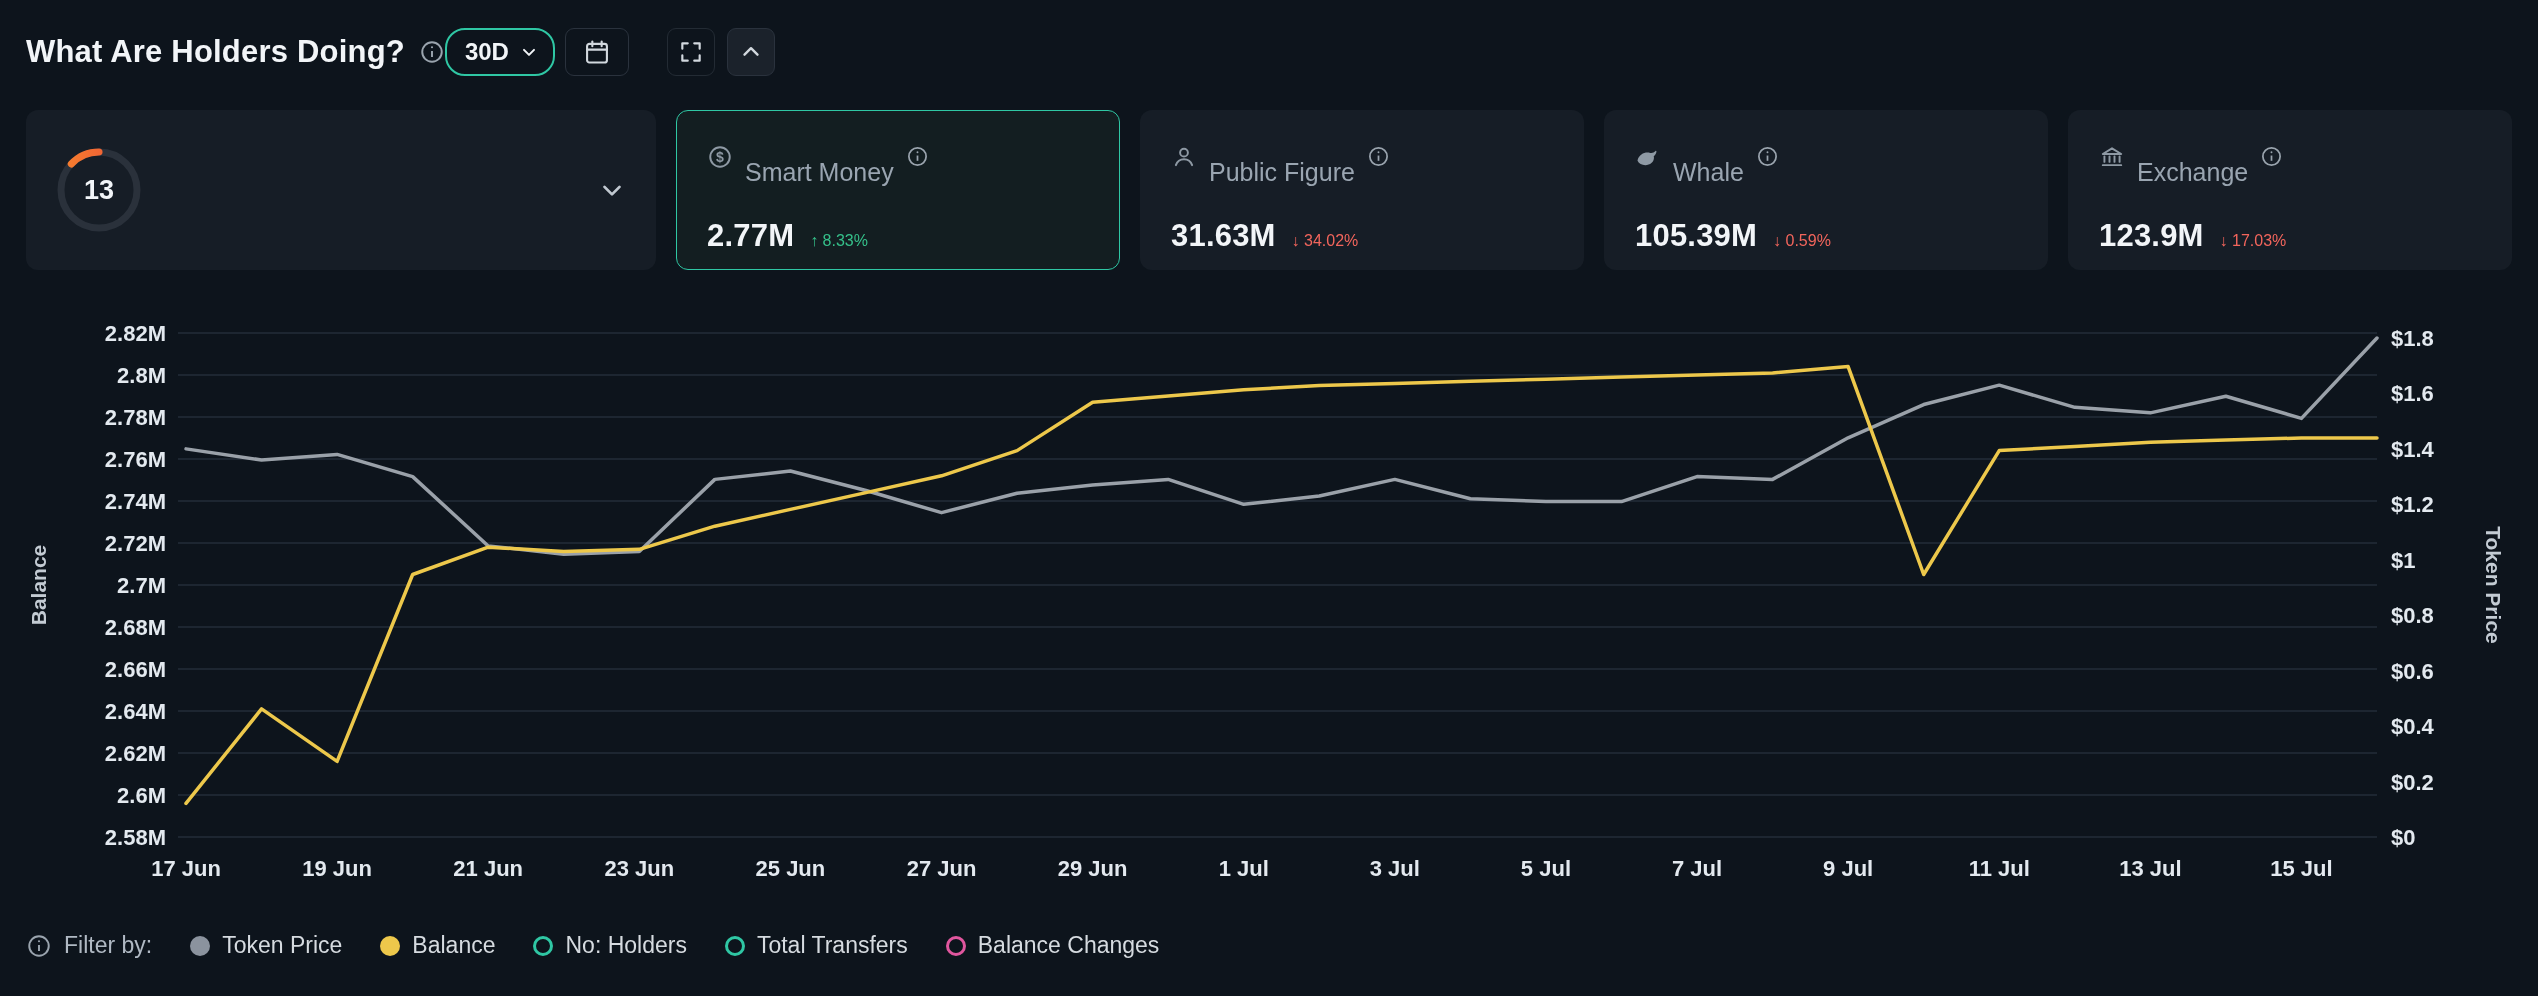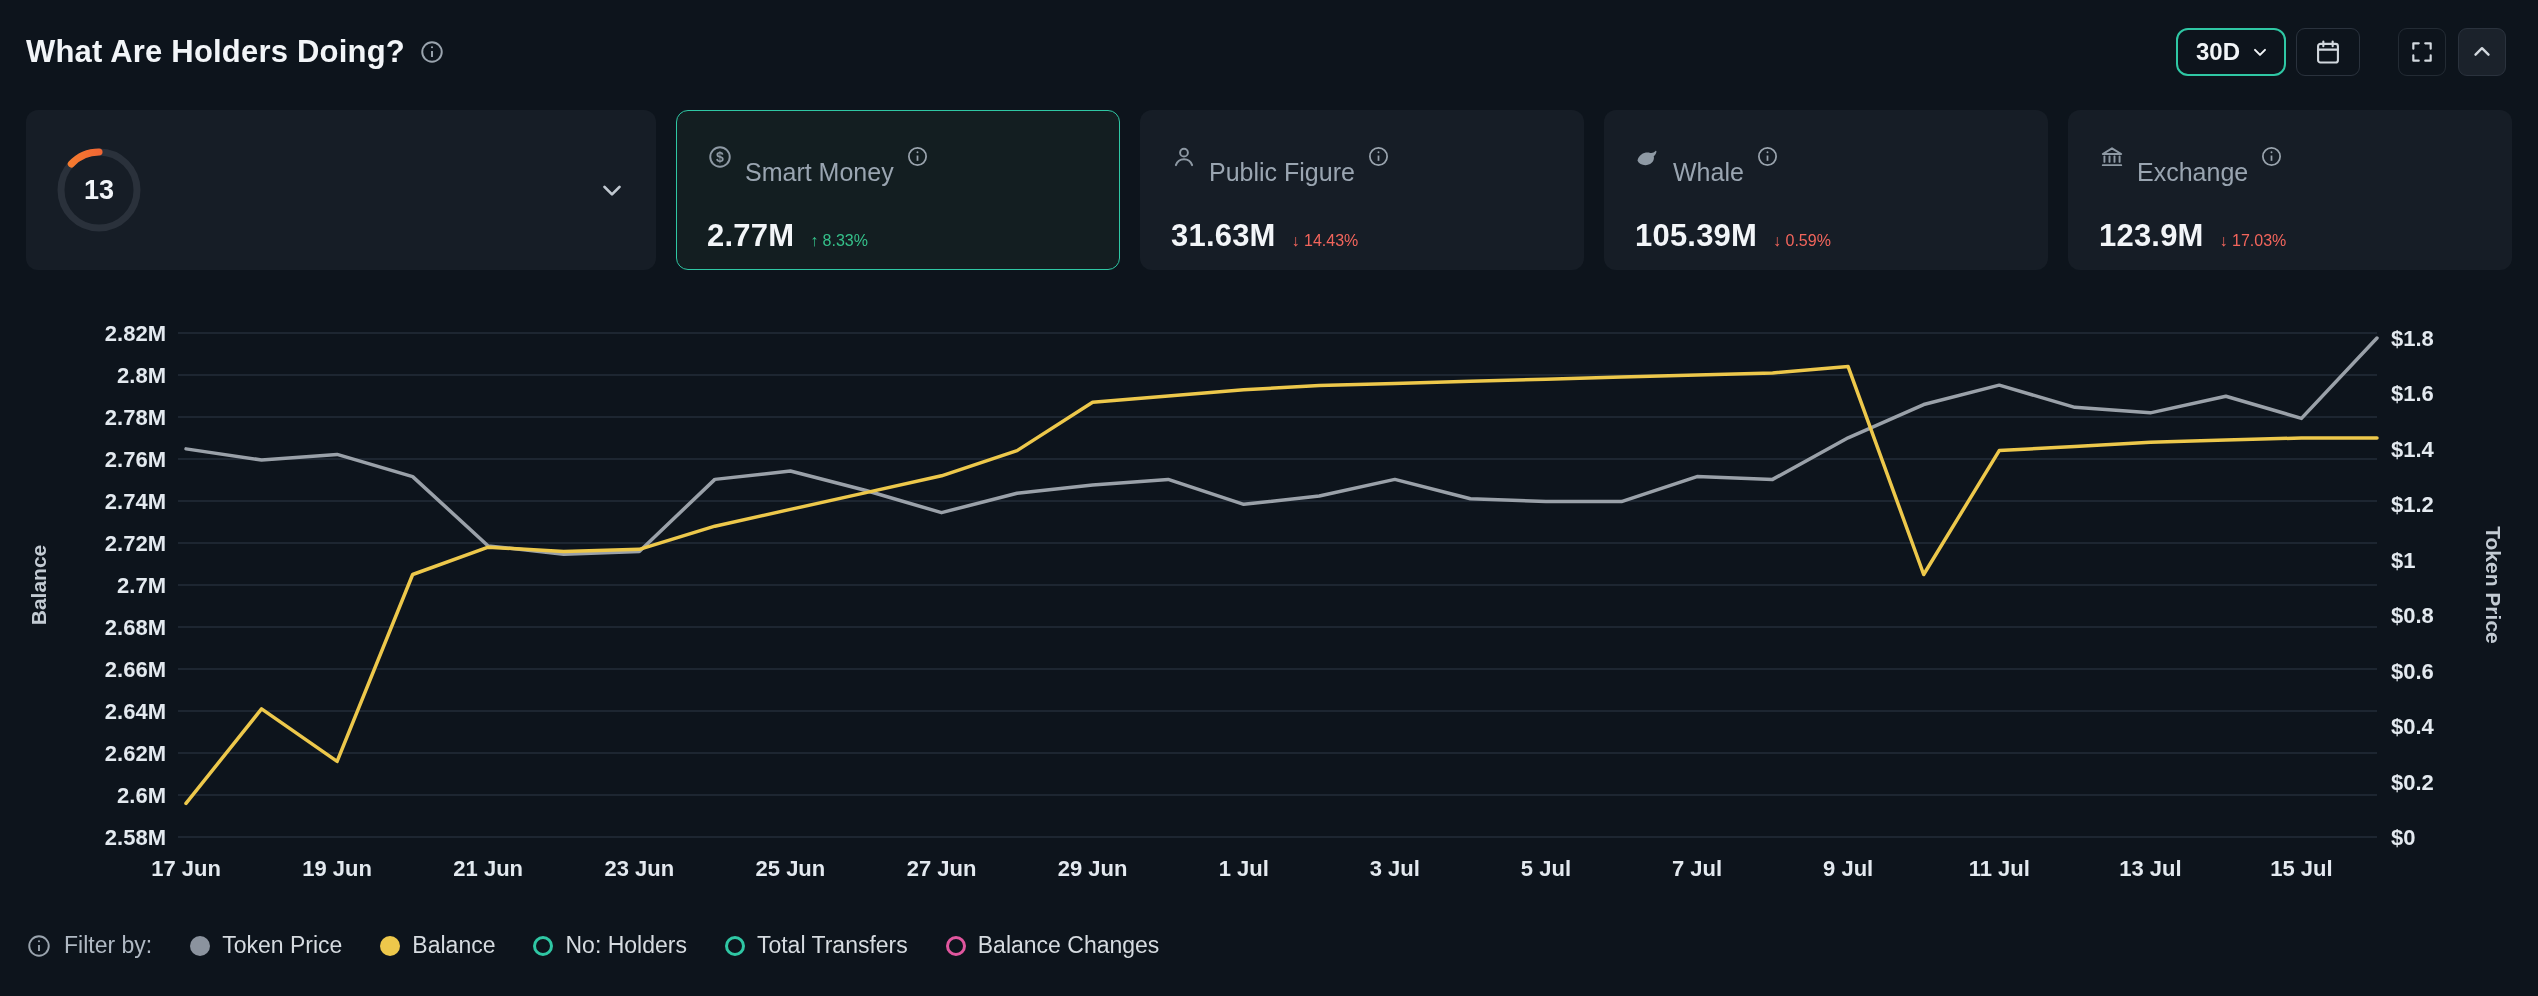--- a/index.html
+++ b/index.html
@@ -14,28 +14,28 @@
   }
   *{box-sizing:border-box;}
   html,body{margin:0;padding:0;}
   body{
     width:2538px;height:996px;overflow:hidden;
     background:var(--bg);color:var(--text);
     font-family:"Liberation Sans",sans-serif;
     position:relative;
   }
   
-  .header{display:flex;justify-content:space-between;align-items:center;padding:24px 32px 0 26px;height:80px;}
+  .header{display:flex;align-items:center;padding:24px 32px 0 26px;height:80px;}
   .title-wrap{display:flex;align-items:center;gap:14px;}
   .page-title{font-size:31px;font-weight:700;margin:0;letter-spacing:.2px;color:var(--text);}
   .info-ic{color:#9aa4ae;display:inline-flex;align-items:center;}
   .controls{display:flex;align-items:center;}
   .range-btn{
     display:flex;align-items:center;gap:10px;padding:7px 14px 7px 18px;
-    border:2px solid var(--accent);border-radius:12px;background:transparent;
+    border:2px solid var(--accent);border-radius:20px;background:transparent;
     color:var(--text);font-size:24px;font-weight:700;height:48px;cursor:pointer;
   }
   .icon-btn{
     display:flex;align-items:center;justify-content:center;height:48px;
     border:1.5px solid var(--border);border-radius:9px;background:transparent;
     color:#d2d8de;cursor:pointer;
   }
   .cal-btn{width:64px;margin-left:10px;}
   .fs-btn{width:48px;margin-left:38px;border-color:#232b34;}
   .collapse-btn{width:48px;margin-left:12px;background:#1b222b;}
@@ -172,21 +172,21 @@
       <span class="info-ic">
         <svg viewBox="0 0 24 24" width="23" height="23" fill="none" stroke="currentColor" stroke-width="1.8">
             <circle cx="12" cy="12" r="9"></circle>
             <line x1="12" y1="11" x2="12" y2="16.5"></line>
             <circle cx="12" cy="7.6" r="1" fill="currentColor" stroke="none"></circle>
           </svg>
       </span>
     </div>
     <div class="m-value-row">
       <span class="m-value">31.63M</span>
-      <span class="m-change down">↓ 14.43%</span>
+      <span class="m-change down">↓ 34.02%</span>
     </div>
   </div>
 
   <div class="card metric-card">
     <div class="m-title-row">
       <span class="m-icon">
           <svg viewBox="0 0 24 24" width="26" height="26">
             <path d="M2.5 14.5C4 9.5 9 7 14 8.2c1.8.4 3.6-.2 4.9-1.7.3-.4.9-.2.9.3-.1 1.9-1 3.5-2.5 4.4.1.5.2 1 .2 1.5 0 4-3.6 6.8-8 6.8-3.2 0-6-1.5-7-3.7-.3-.6-.2-.9 0-1.3z" fill="currentColor"></path>
           </svg>
         </span>

